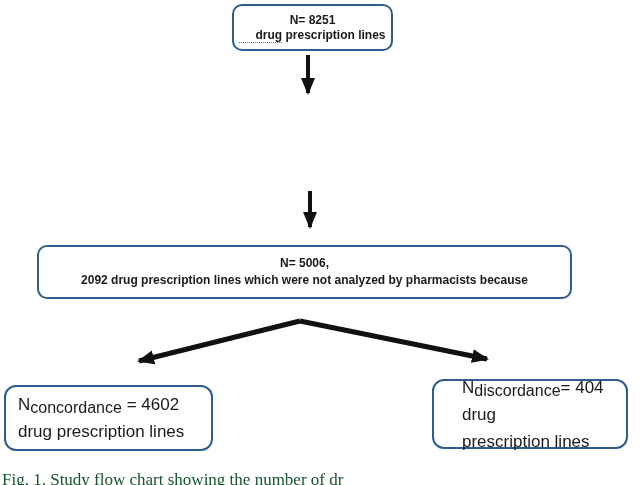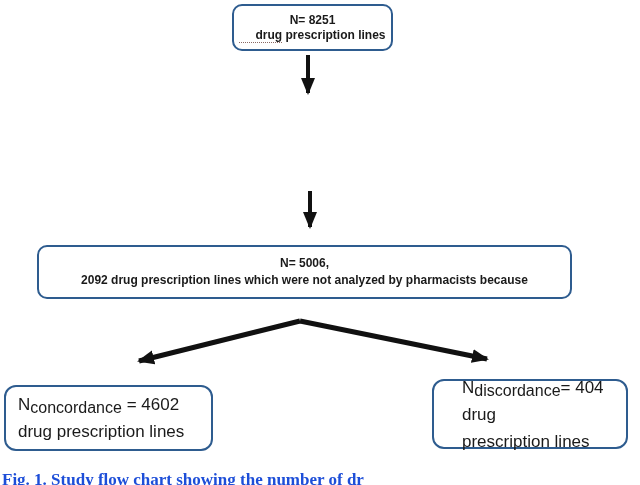--- a/index.html
+++ b/index.html
@@ -70,25 +70,25 @@
     bottom: -3px;
   }
   .caption {
     position: absolute;
     left: 2px;
     top: 469px;
     width: 636px;
     height: 16px;
     overflow: hidden;
     font-family: "Liberation Serif", serif;
-    font-weight: bold;
+    font-weight: normal;
     font-size: 17px;
     line-height: 22px;
     white-space: nowrap;
-    color: #1d4ed8;
+    color: #14532d;
   }
 </style>
 </head>
 <body>
 
 <div class="canvas">
 
   <svg class="arrow-layer" viewBox="0 0 640 485" xmlns="http://www.w3.org/2000/svg">
     <defs>
       <marker id="ah" markerUnits="userSpaceOnUse" markerWidth="18" markerHeight="16" refX="15" refY="8" orient="auto">

